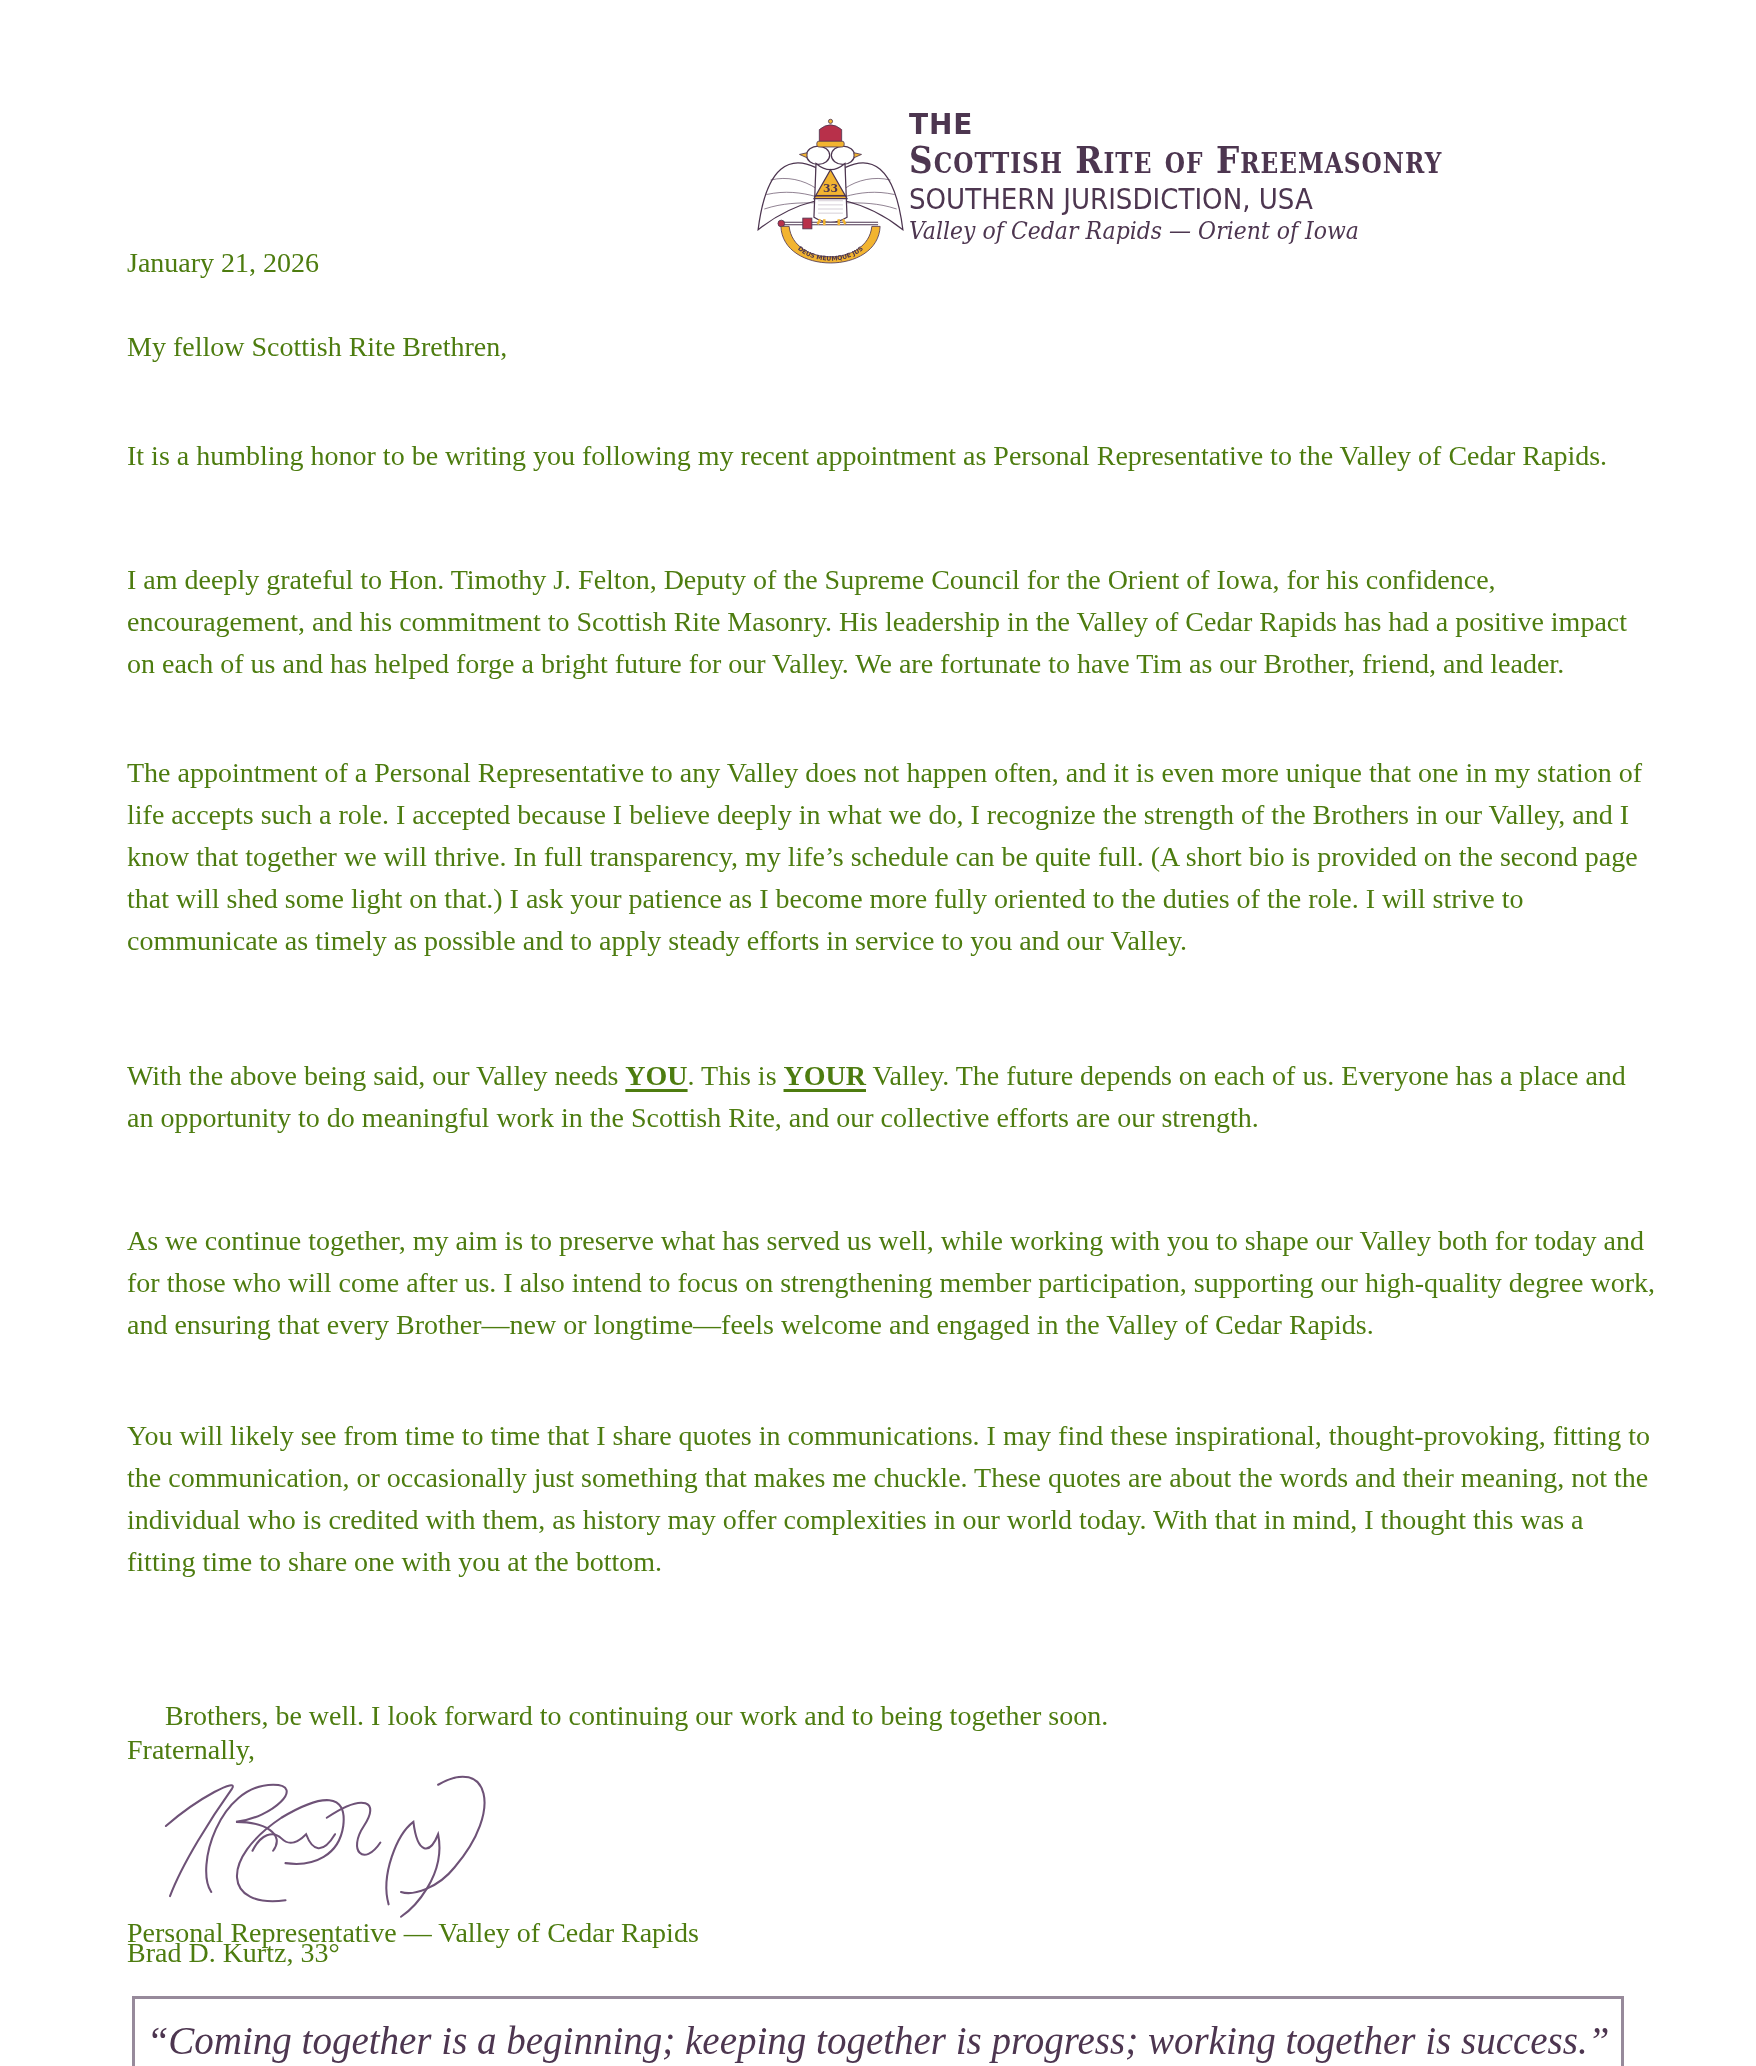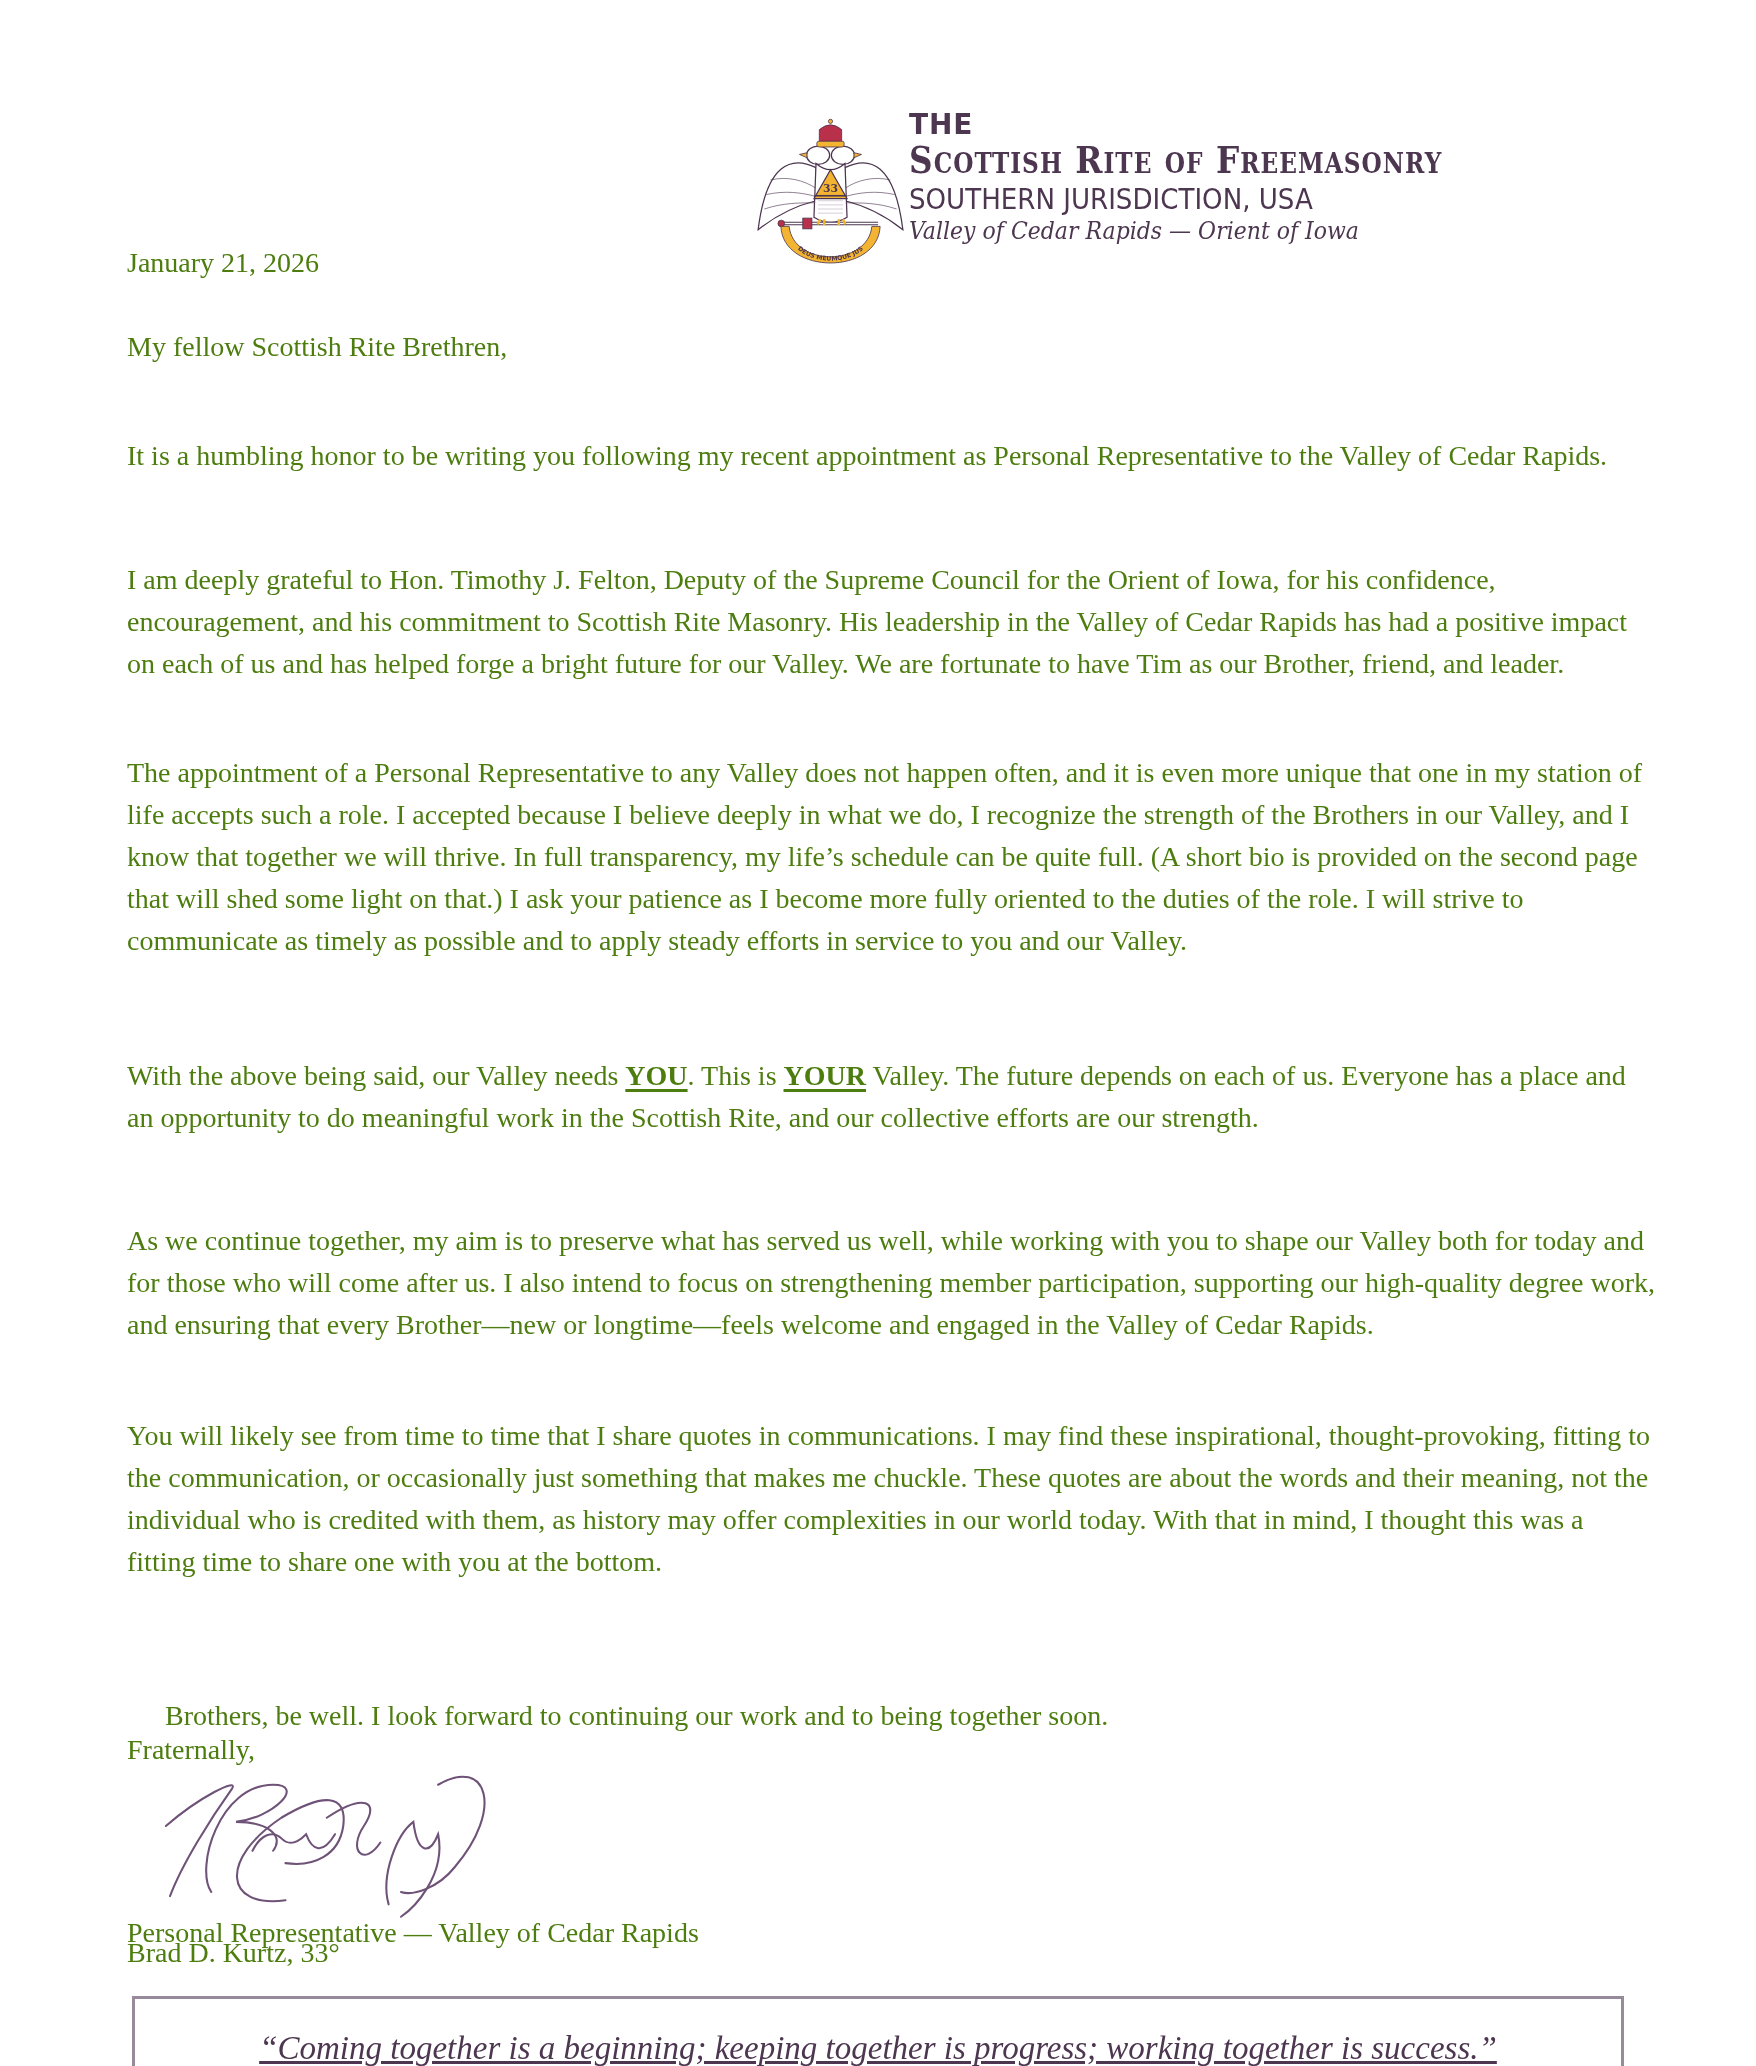--- a/index.html
+++ b/index.html
@@ -30,22 +30,22 @@
   #p7 { top: 1667px; margin-left: 38px; }
   #closing { top: 1729px; }
   #signame { top: 1932px; }
   #sigtitle { top: 1912px; }
 
   #signature { left: 149px; top: 1760px; width: 372px; height: 165px; }
 
   
   #quote-box { position: absolute; left: 132px; top: 1996px; width: 1486px; height: 133px;
                border: 3.3px solid #978a9b; box-sizing: content-box; }
-  #quote-text { position: absolute; left: 0; right: 0; top: 31px; text-align: center;
-                font-style: italic; font-size: 33px; color: #4d3650; white-space: nowrap; text-decoration: underline; }
+  #quote-text { position: absolute; left: 0; right: 0; top: 19px; text-align: center;
+                font-style: italic; font-size: 39px; color: #4d3650; white-space: nowrap; }
 </style>
 </head>
 <body>
 
 <div id="letterhead">
   <svg id="emblem" class="abs" viewBox="0 0 370 365">
 
     <path d="M150 120 C 90 90, 30 110, 10 270 C 60 230, 110 210, 150 200 Z" fill="#ffffff" stroke="#4d3650" stroke-width="3"></path>
     <path d="M220 120 C 280 90, 340 110, 360 270 C 310 230, 260 210, 220 200 Z" fill="#ffffff" stroke="#4d3650" stroke-width="3"></path>
     <g stroke="#4d3650" stroke-width="1.5" fill="none">

